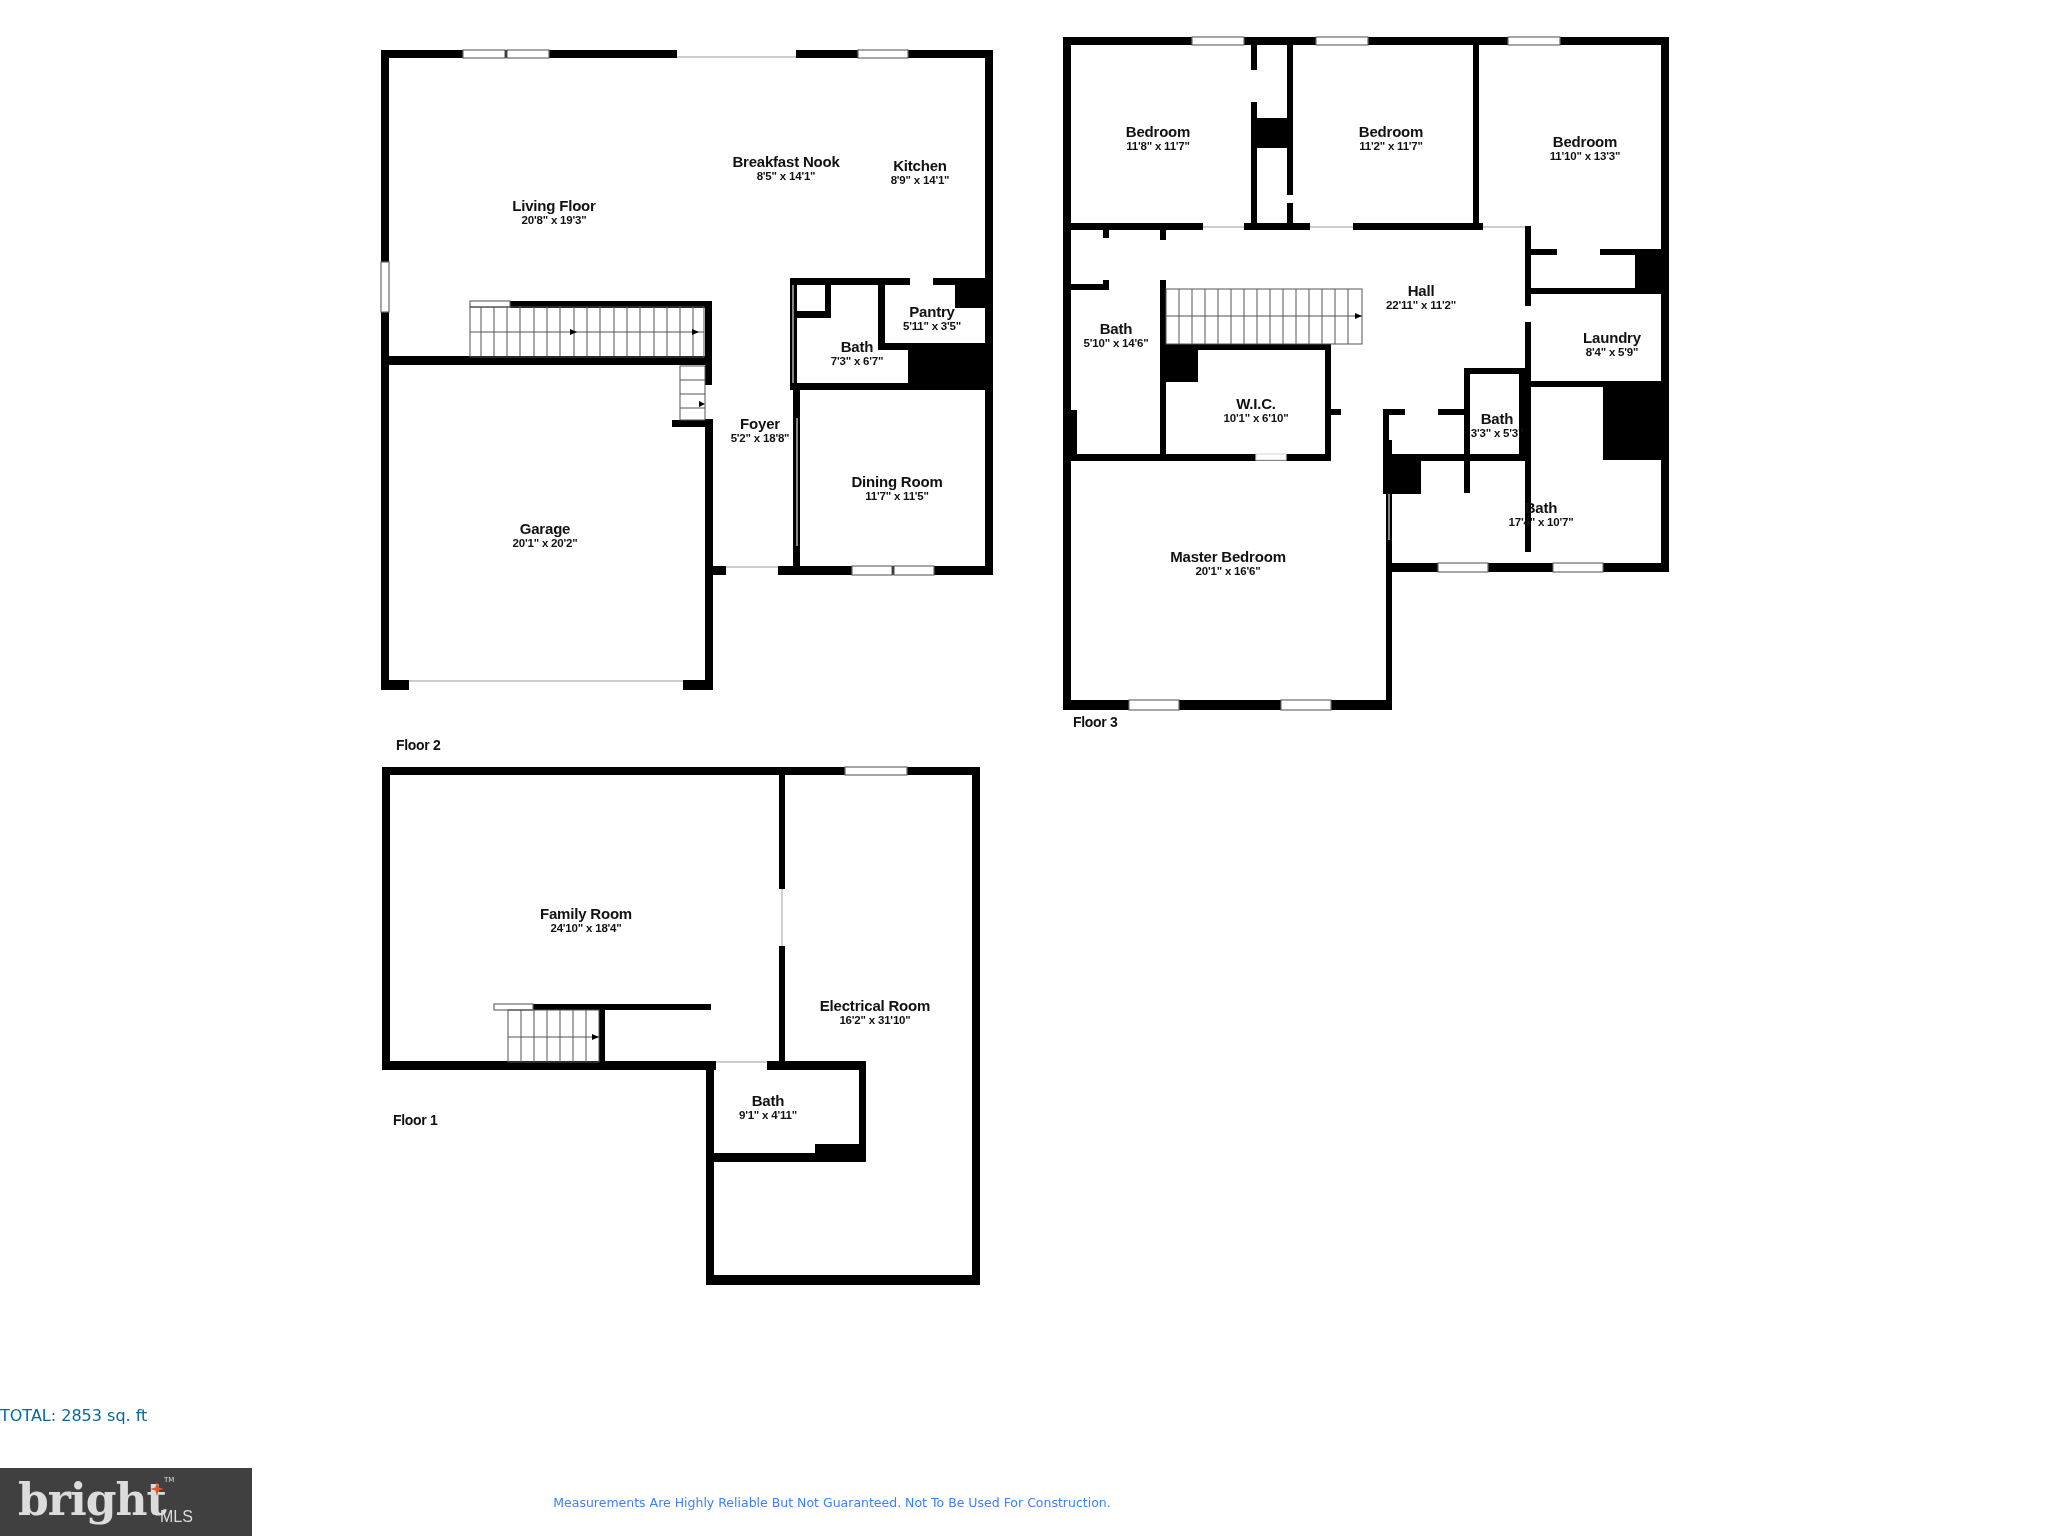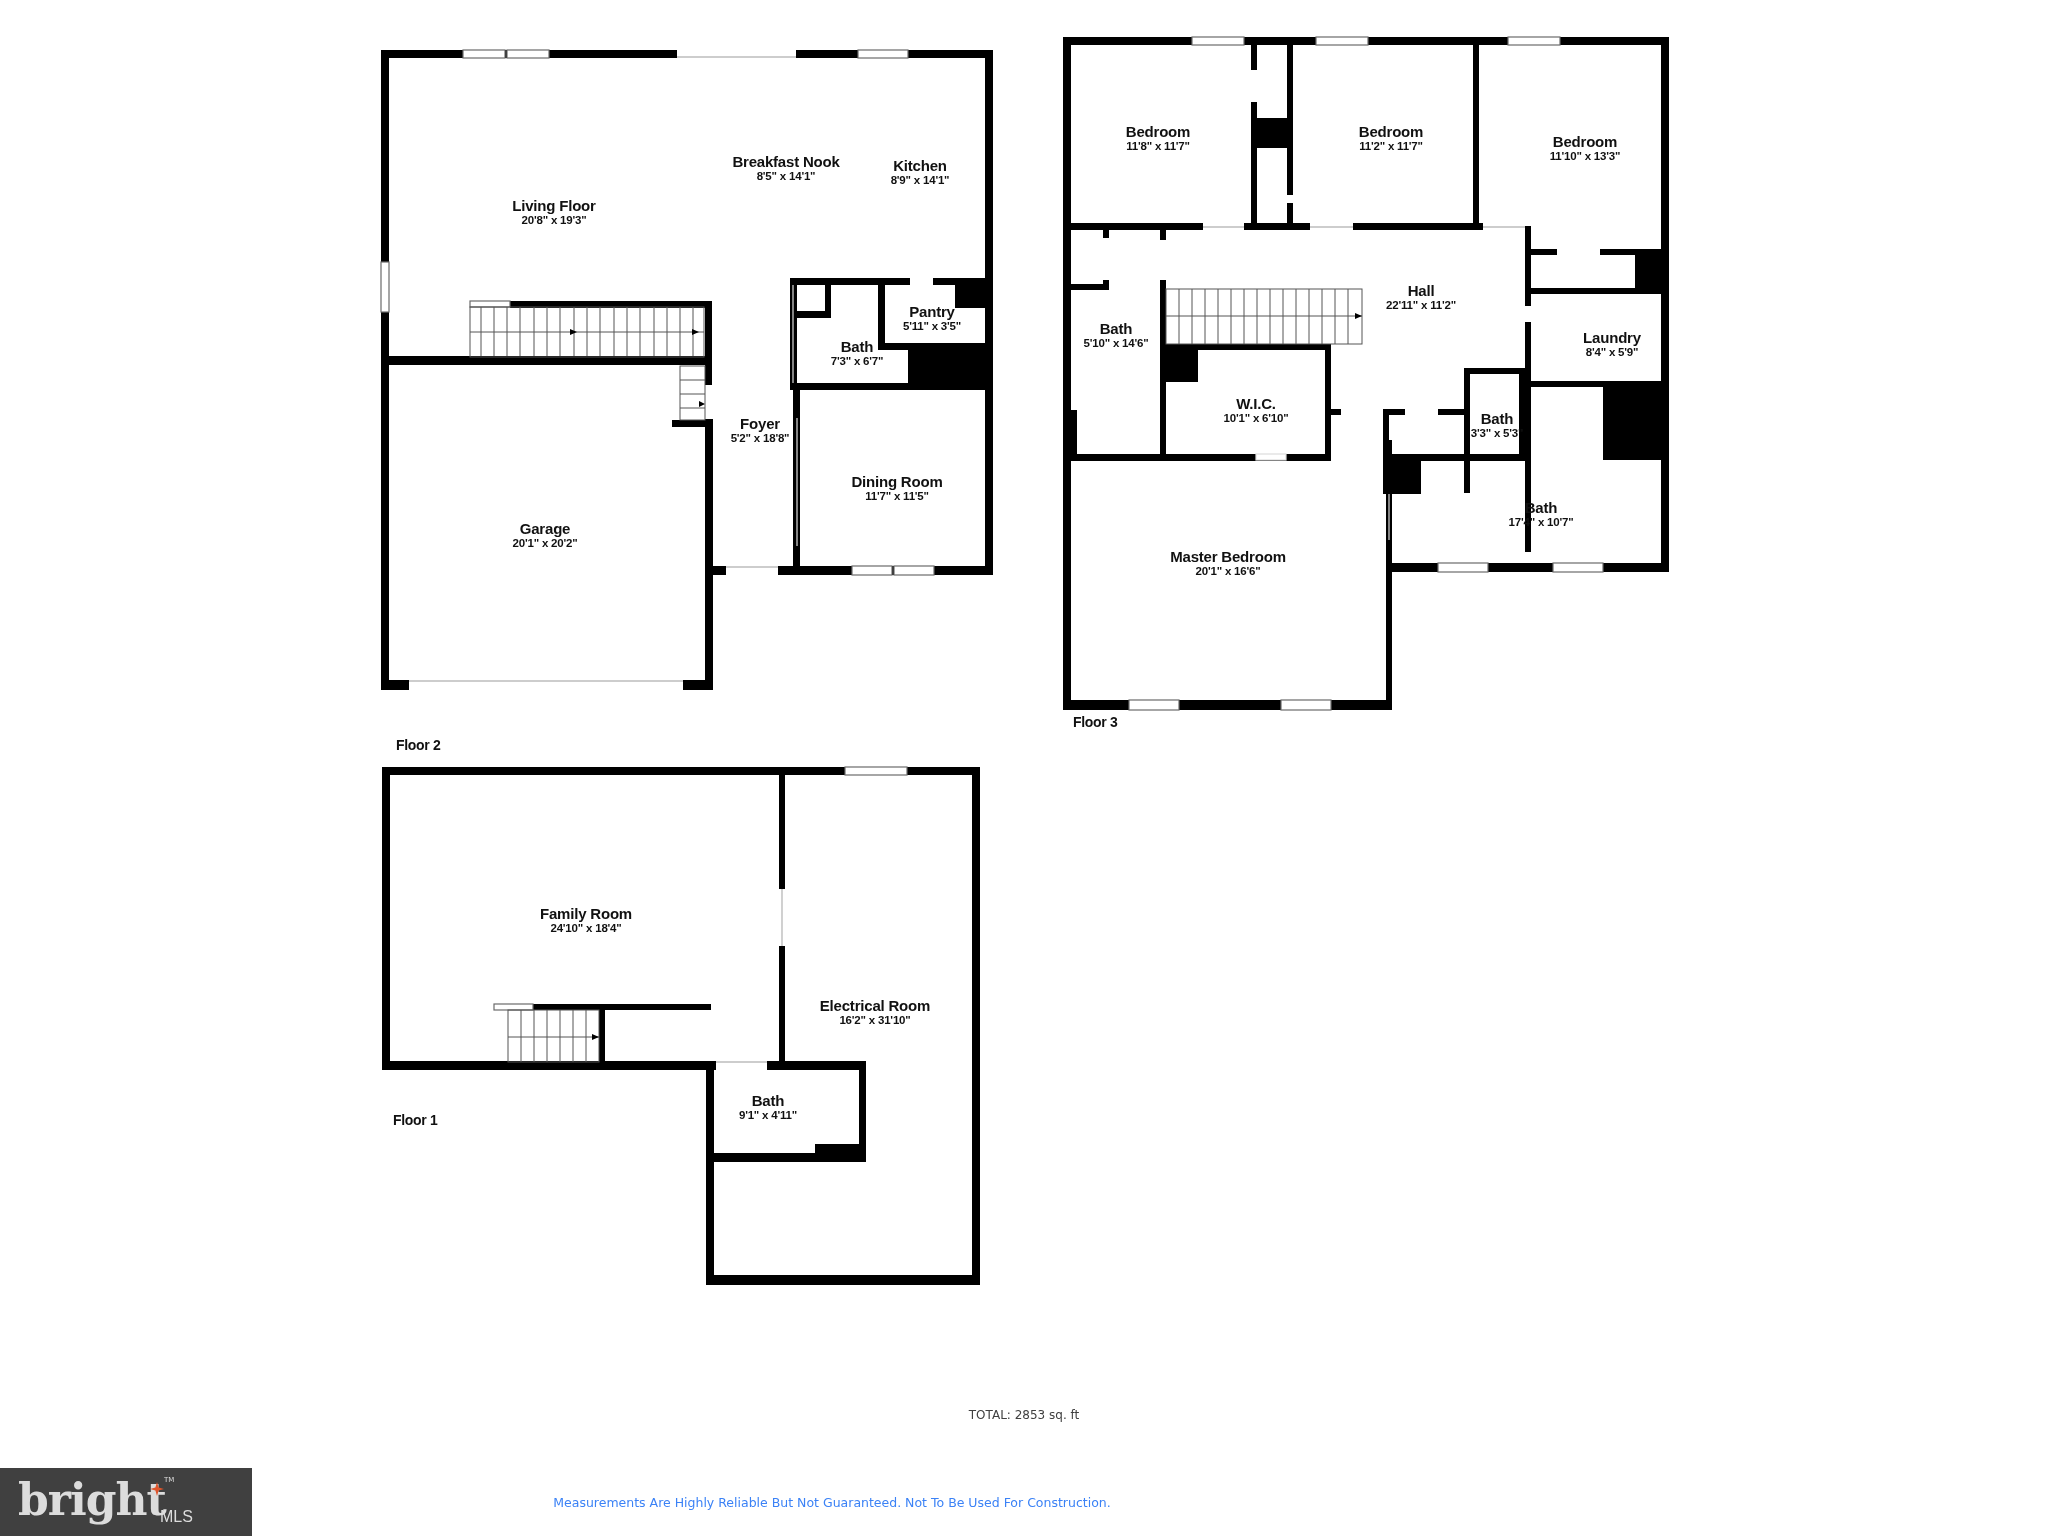--- a/index.html
+++ b/index.html
@@ -7,22 +7,22 @@
     svg.plan { position: absolute; left: 0; top: 0; width: 2048px; height: 1536px; }
     .wall { fill: #000000; }
     .win { fill: #ffffff; stroke: #6b6b6b; stroke-width: 1.2; }
     .thin { stroke: #bdbdbd; stroke-width: 1.4; fill: none; }
     .stair { stroke: #555; stroke-width: 1; fill: none; }
     .room-label { position: absolute; transform: translate(-50%, -50%); text-align: center; white-space: nowrap;
       font-family: "Liberation Sans Narrow", "Liberation Sans", sans-serif; color: #111; line-height: 1.15; }
     .room-label .n { display: block; font-size: 15px; font-weight: bold; letter-spacing: -0.2px; }
     .room-label .d { display: block; font-size: 11.5px; font-weight: bold; letter-spacing: -0.2px; }
     .floor-label { position: absolute; font-family: "Liberation Sans", sans-serif; font-weight: bold; font-size: 14px; color: #111; letter-spacing: -0.3px; }
-    .summary { position: absolute; left: 0; width: 2048px; top: 1404px; text-align: center;
-      font-family: "DejaVu Sans", sans-serif; font-size: 12px; color: #404040; line-height: 23px; }
+    .summary { position: absolute; left: 0; width: 2048px; top: 1404px; text-align: left;
+      font-family: "DejaVu Sans", sans-serif; font-size: 16px; color: #0369a1; line-height: 23px; }
     .summary div { white-space: nowrap; }
     .disclaimer { position: absolute; left: 0; width: 1664px; top: 1495px; text-align: center;
       font-family: "DejaVu Sans", sans-serif; font-size: 12.5px; color: #3b82f6; }
     .logo { position: absolute; left: 0; top: 1468px; width: 252px; height: 68px; background: #404040; }
     .logo .brand { position: absolute; left: 18px; top: 6px; font-family: "DejaVu Serif", serif; font-weight: bold; font-size: 44px; color: #dcdcdc; letter-spacing: -1px; }
     .logo .mls { position: absolute; left: 160px; top: 40px; font-family: Liberation Sans, sans-serif; font-size: 16px; color: #dcdcdc; }
     .logo .tm { position: absolute; left: 164px; top: 8px; font-family: "DejaVu Sans", sans-serif; font-size: 7px; color: #dcdcdc; }
     .logo .star { position: absolute; left: 150px; top: 14px; width: 14px; height: 14px; }
   </style>
 </head>

